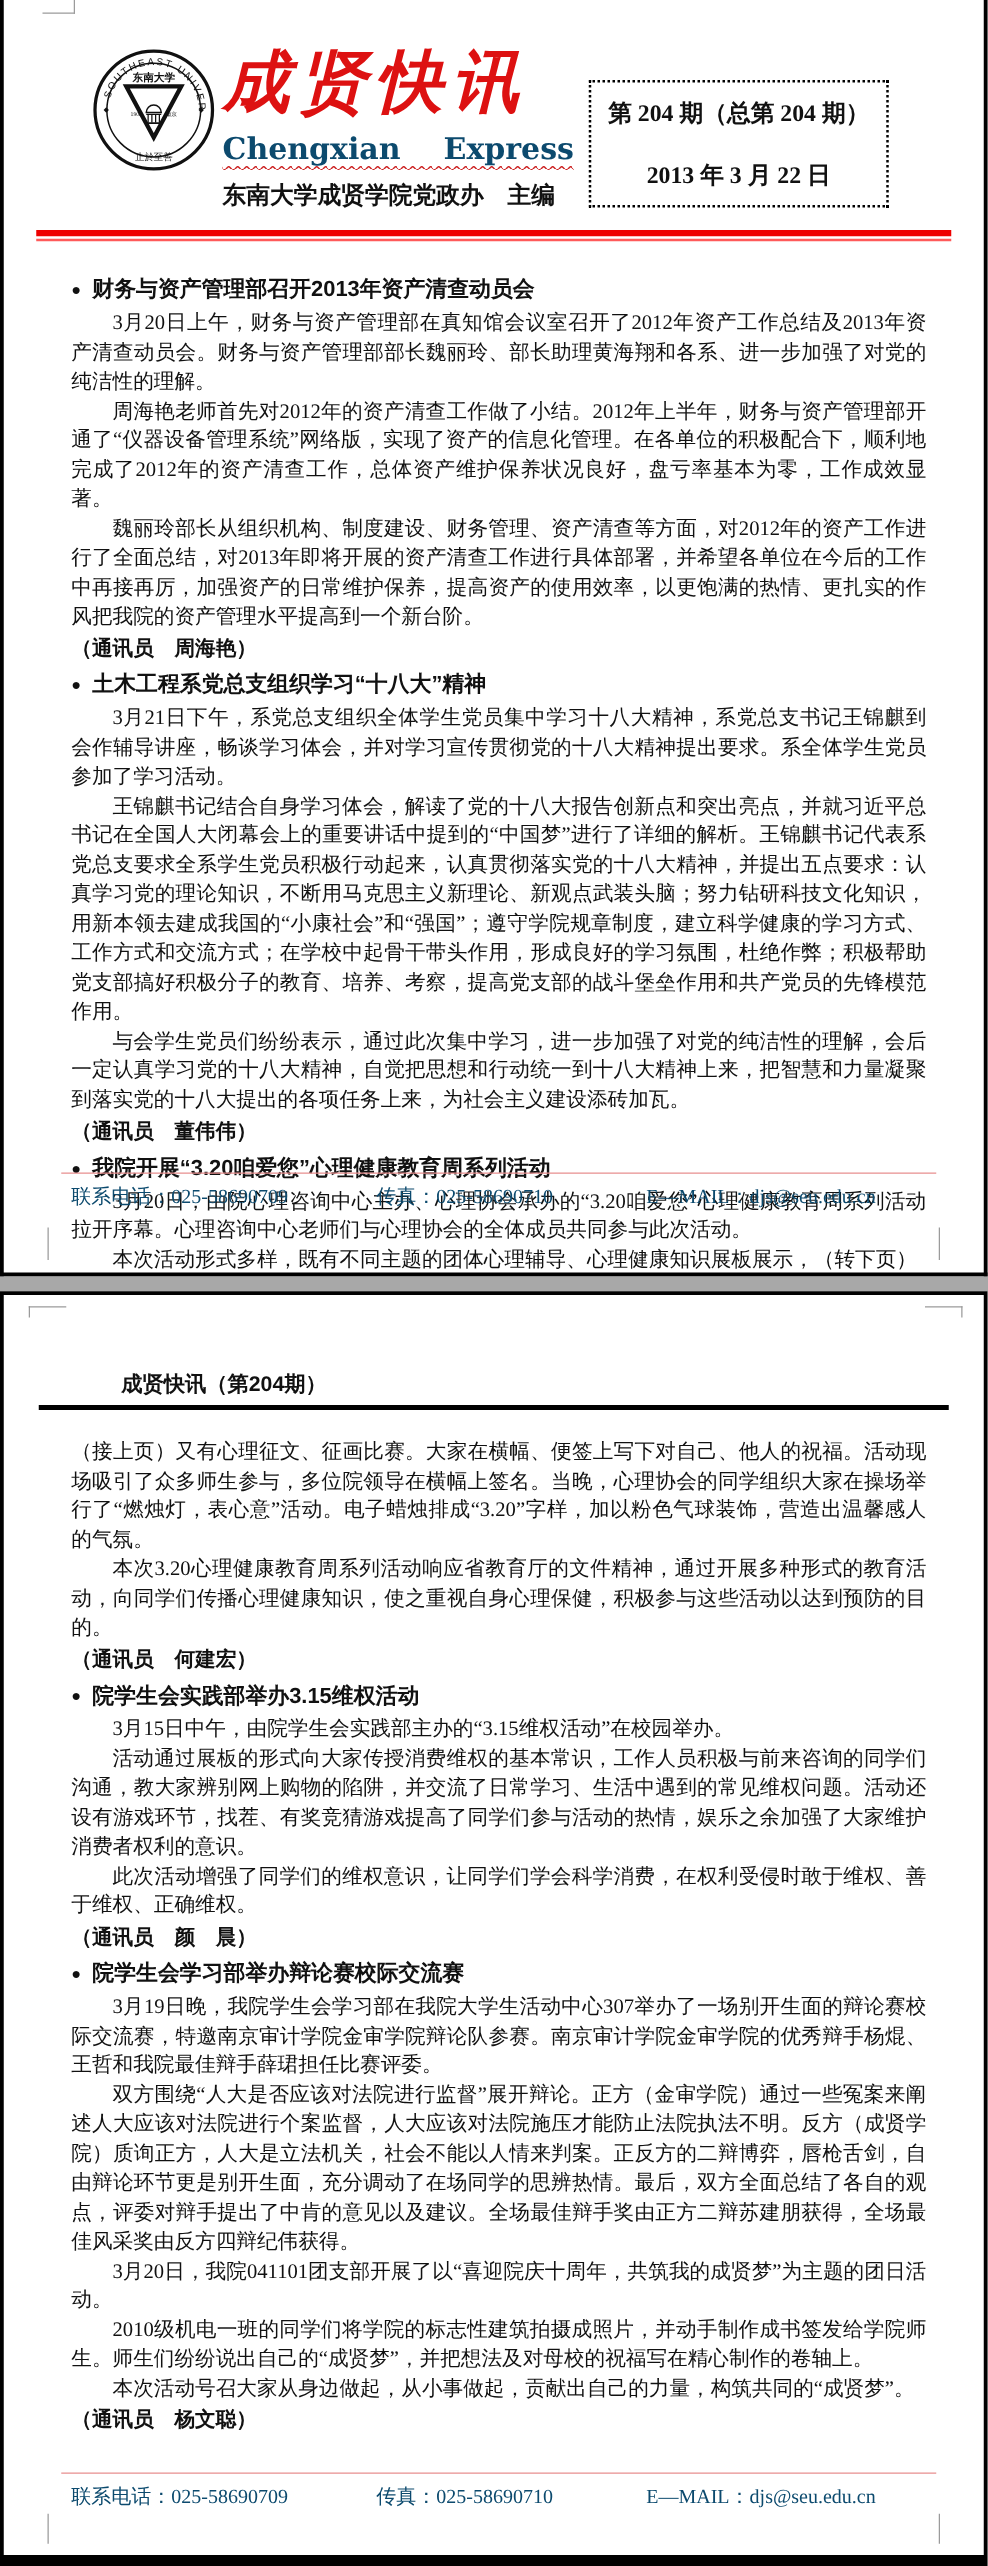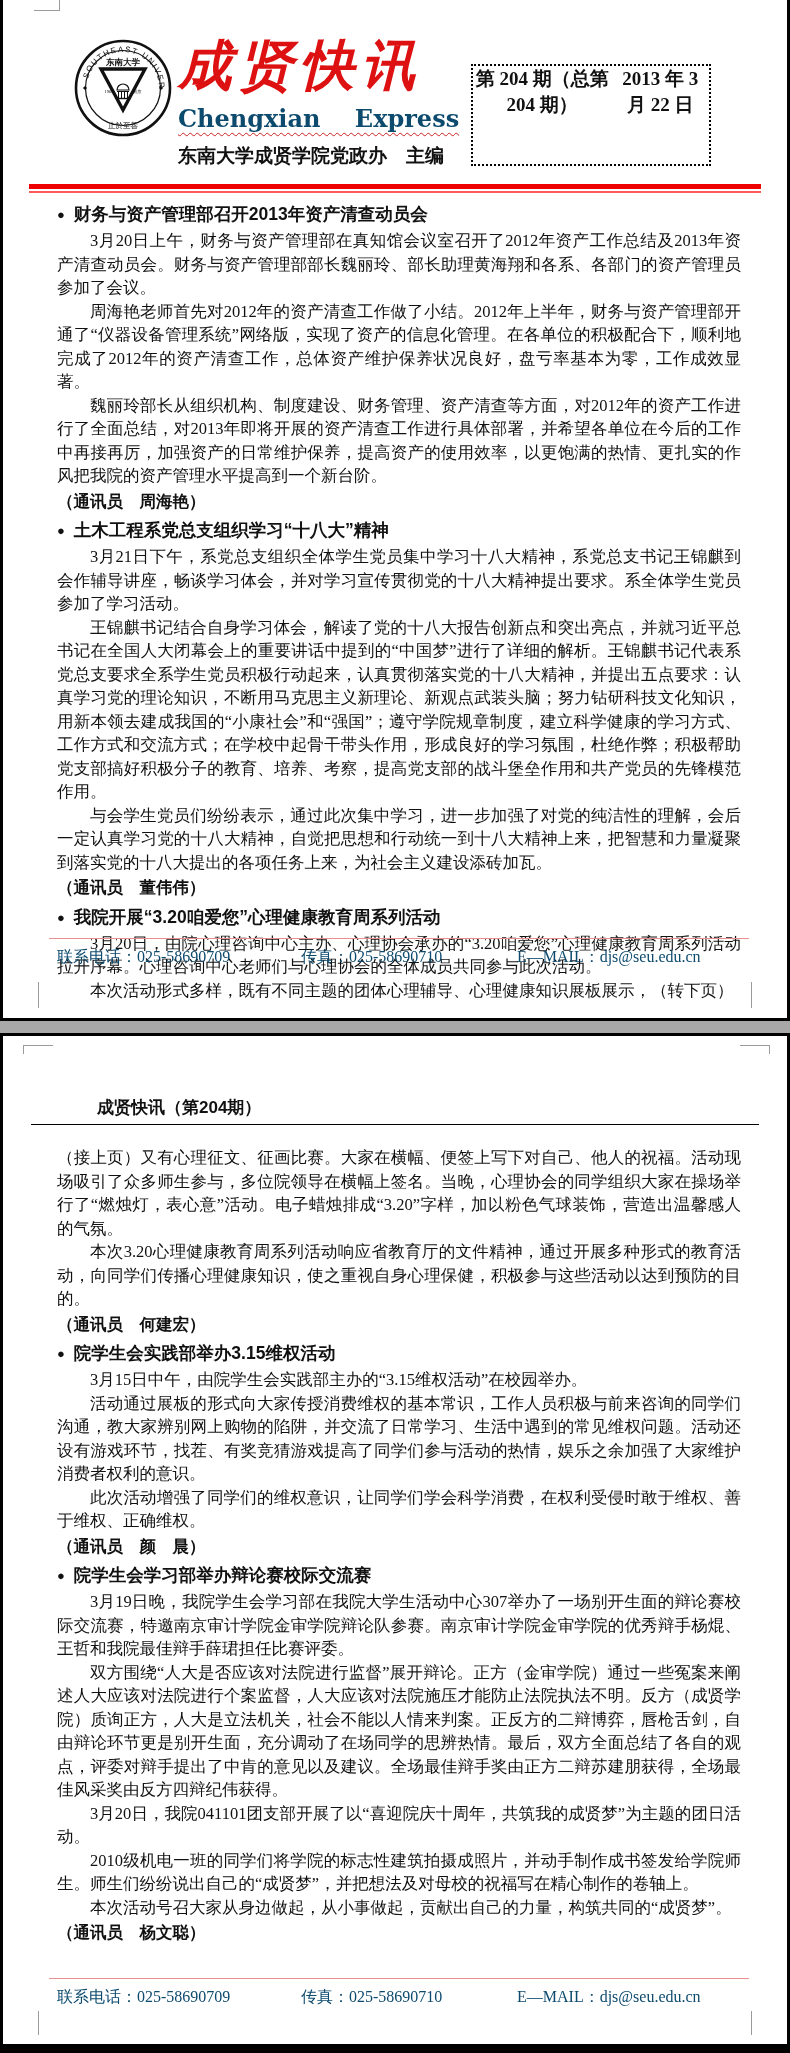--- a/index.html
+++ b/index.html
@@ -28,47 +28,47 @@
     font-size:24px; line-height:30px; word-spacing:26px; white-space:nowrap;
     text-decoration:underline wavy #cc2222 1px; text-underline-offset:5px;
   }
   .mast-editor {
     font-family:"Liberation Sans", sans-serif; font-weight:bold;
     font-size:19px; margin-top:9px; white-space:nowrap;
   }
   .issue-box {
     position:absolute; left:468px; top:64px; width:240px; height:102px;
     border:2px dotted #000; box-sizing:border-box;
-    display:flex; flex-direction:row; justify-content:space-around;
+    display:flex; flex-direction:column; justify-content:space-around;
     text-align:center; font-size:19px; font-weight:bold;
   }
   .red-rule { margin:0 26px; }
   .red-rule .thick { height:5px; background:#ee0000; }
   .red-rule .thin  { height:2px; background:#ff5a5a; margin-top:2px; }
 
   
-  .content { padding:4px 46px 0 54px; }
+  .content { padding:21px 46px 0 54px; }
   .article-title {
     font-family:"Liberation Sans", sans-serif; font-weight:bold;
     font-size:17.5px; line-height:24px; margin:5px 0 2px 0;
   }
   .bullet { font-size:13px; margin-right:9px; vertical-align:1px; }
   .para {
     margin:0; text-indent:2em; font-size:16.5px; line-height:23.5px;
     text-align:justify;
   }
   .byline {
     font-weight:bold; font-size:16.5px;
     line-height:23.5px; padding-right:12px; margin:2px 0 3px 0;
   }
 
   
   .p2-head {
     margin:60px 28px 0 28px; padding:0 0 5px 66px;
-    border-bottom:1px solid #000000;
+    border-bottom:4px solid #000000;
     font-family:"Liberation Sans", sans-serif; font-weight:bold; font-size:17px;
   }
   #page2 .content { padding-top:9px;margin-top:12px; }
 
   
   .page-footer { position:absolute; left:46px; right:38px; }
   #page1 .page-footer { top:938px; }
   #page2 .page-footer { top:942px; }
   .footer-rule { height:1px; background:#e88f8f; margin-bottom:8px; }
   .footer-row { position:relative; height:22px; color:#0c4a6e; font-size:16px; }
@@ -128,21 +128,21 @@
 
   <div class="red-rule">
     <div class="thick"></div>
       <div class="thin"></div>
   </div>
 
   <div class="content">
 
     <div class="article">
       <div class="article-title"><span class="bullet">●</span><span>财务与资产管理部召开2013年资产清查动员会</span></div>
-      <p class="para">3月20日上午，财务与资产管理部在真知馆会议室召开了2012年资产工作总结及2013年资产清查动员会。财务与资产管理部部长魏丽玲、部长助理黄海翔和各系、各部门的资产管理员参加了会议。</p>
+      <p class="para">3月20日上午，财务与资产管理部在真知馆会议室召开了2012年资产工作总结及2013年资产清查动员会。财务与资产管理部部长魏丽玲、部长助理黄海翔和各系、进一步加强了对党的纯洁性的理解。</p>
       <p class="para">周海艳老师首先对2012年的资产清查工作做了小结。2012年上半年，财务与资产管理部开通了“仪器设备管理系统”网络版，实现了资产的信息化管理。在各单位的积极配合下，顺利地完成了2012年的资产清查工作，总体资产维护保养状况良好，盘亏率基本为零，工作成效显著。</p>
       <p class="para">魏丽玲部长从组织机构、制度建设、财务管理、资产清查等方面，对2012年的资产工作进行了全面总结，对2013年即将开展的资产清查工作进行具体部署，并希望各单位在今后的工作中再接再厉，加强资产的日常维护保养，提高资产的使用效率，以更饱满的热情、更扎实的作风把我院的资产管理水平提高到一个新台阶。</p>
       <div class="byline">（通讯员　周海艳）</div>
     </div>
 
     <div class="article">
       <div class="article-title"><span class="bullet">●</span><span>土木工程系党总支组织学习“十八大”精神</span></div>
       <p class="para">3月21日下午，系党总支组织全体学生党员集中学习十八大精神，系党总支书记王锦麒到会作辅导讲座，畅谈学习体会，并对学习宣传贯彻党的十八大精神提出要求。系全体学生党员参加了学习活动。</p>
       <p class="para">王锦麒书记结合自身学习体会，解读了党的十八大报告创新点和突出亮点，并就习近平总书记在全国人大闭幕会上的重要讲话中提到的“中国梦”进行了详细的解析。王锦麒书记代表系党总支要求全系学生党员积极行动起来，认真贯彻落实党的十八大精神，并提出五点要求：认真学习党的理论知识，不断用马克思主义新理论、新观点武装头脑；努力钻研科技文化知识，用新本领去建成我国的“小康社会”和“强国”；遵守学院规章制度，建立科学健康的学习方式、工作方式和交流方式；在学校中起骨干带头作用，形成良好的学习氛围，杜绝作弊；积极帮助党支部搞好积极分子的教育、培养、考察，提高党支部的战斗堡垒作用和共产党员的先锋模范作用。</p>
       <p class="para">与会学生党员们纷纷表示，通过此次集中学习，进一步加强了对党的纯洁性的理解，会后一定认真学习党的十八大精神，自觉把思想和行动统一到十八大精神上来，把智慧和力量凝聚到落实党的十八大提出的各项任务上来，为社会主义建设添砖加瓦。</p>

